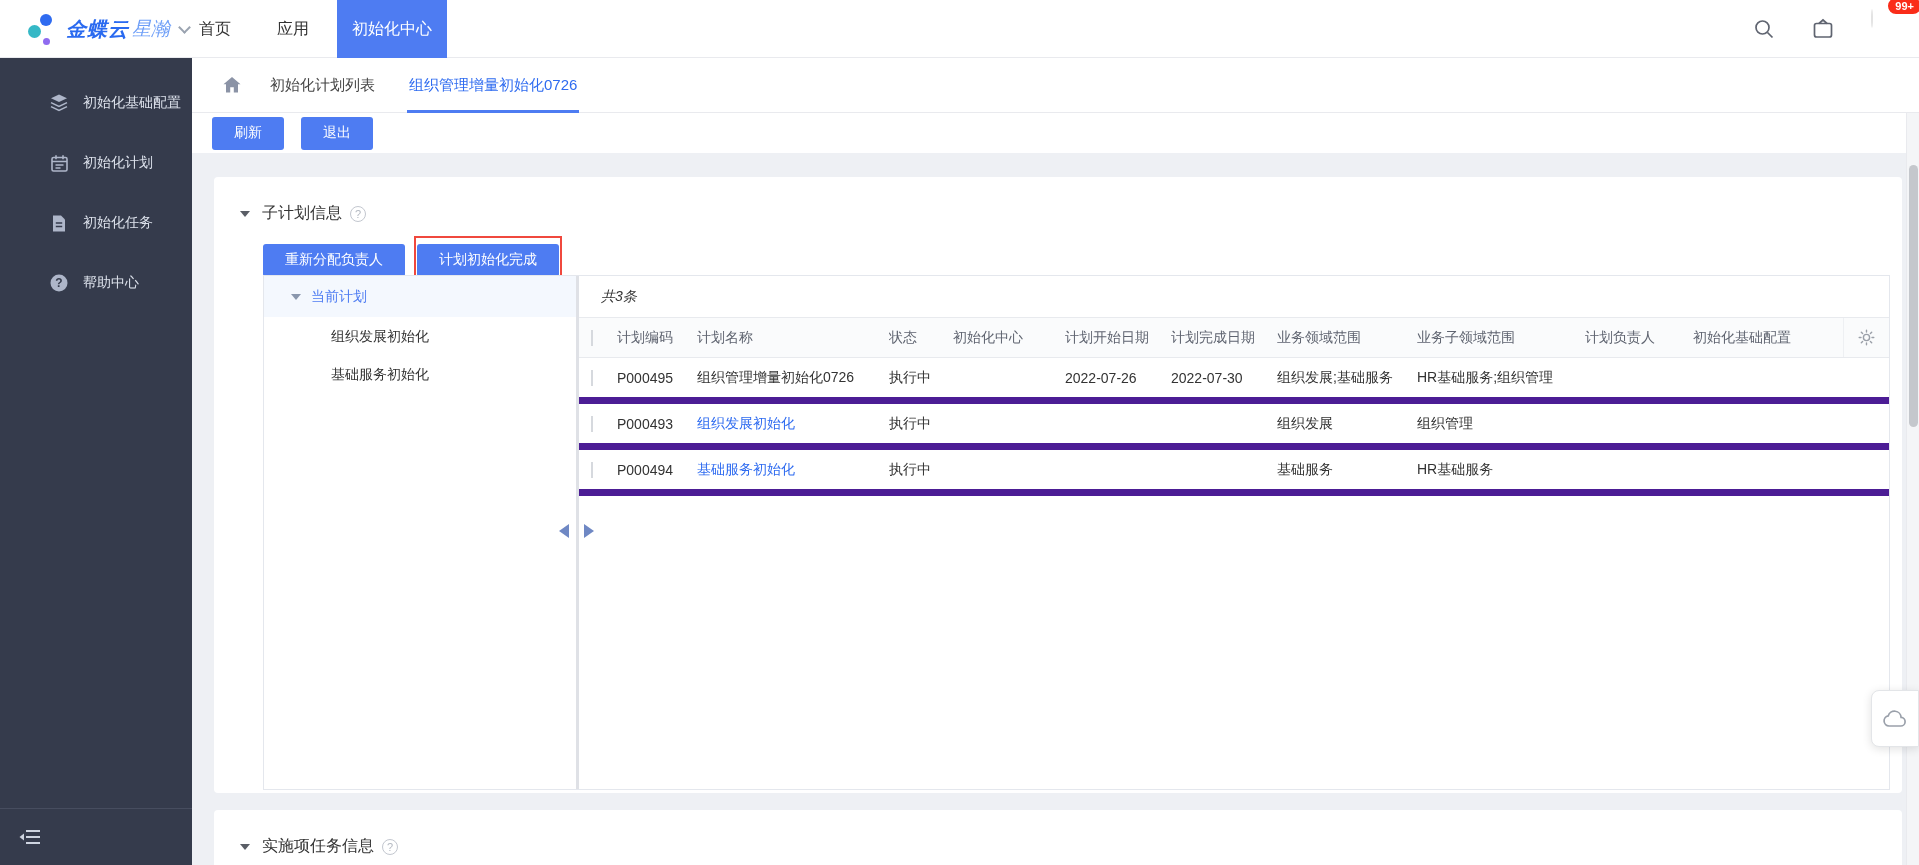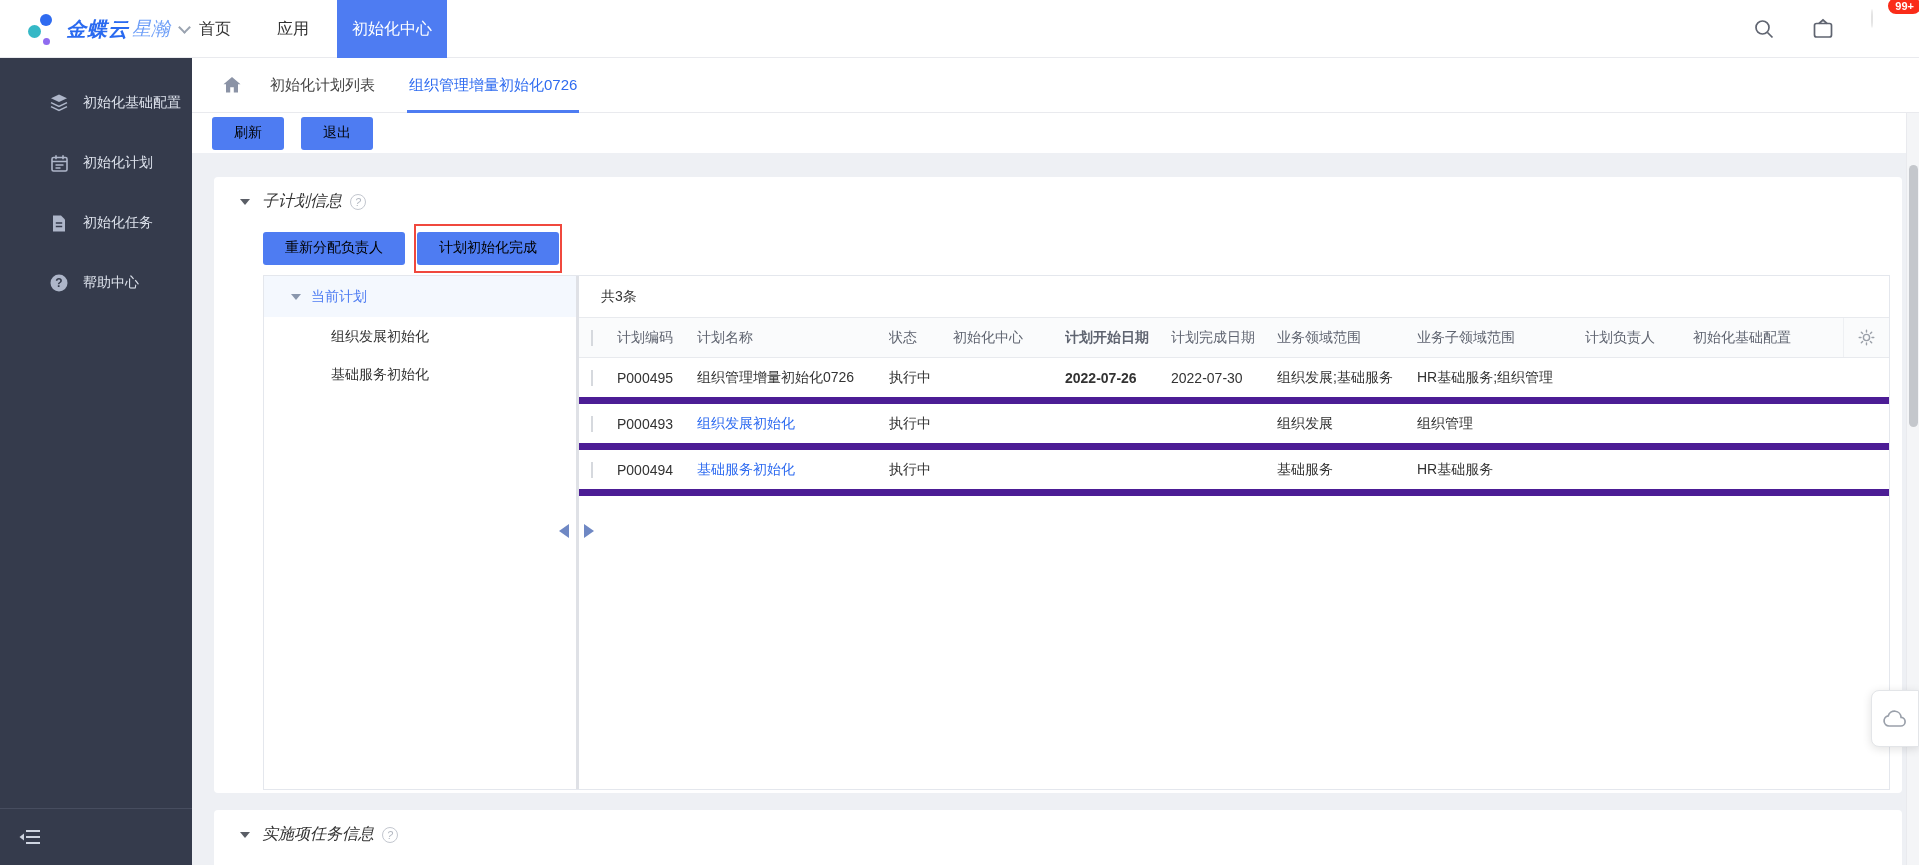--- a/index.html
+++ b/index.html
@@ -39,56 +39,56 @@
   
   .sidebar { position:absolute; left:0; top:58px; width:192px; height:807px; background:#353b4c; z-index:25; }
   .side-items { padding-top:15px;margin-left:24px; }
   .side-item { height:60px; display:flex; align-items:center; padding-left:25px; cursor:pointer; color:#dde2ec; font-size:14px; }
   .side-item .sic { width:20px; height:20px; margin-right:14px; display:flex; align-items:center; justify-content:center; }
   .side-footer { position:absolute; left:0; bottom:0; width:192px; height:57px; border-top:1px solid #474d5f; display:flex; align-items:center; padding-left:18px; }
 
   
   .content { position:absolute; left:192px; top:113px; width:1727px; height:752px; }
   .toolbar { position:absolute; left:0; top:0; width:1727px; height:40px; background:#fff; display:flex; align-items:center; gap:17px; padding-left:20px; }
-  .btn { background:#4e7cf2; color:#000000; font-size:14px; border:none; height:33px; padding:0 22px; border-radius:3px; cursor:pointer; font-family:Liberation Mono, monospace; }
+  .btn { background:#4e7cf2; color:#ffffff; font-size:14px; border:none; height:33px; padding:0 22px; border-radius:3px; cursor:pointer; font-family:Liberation Mono, monospace; }
 
   .card { position:absolute; background:#fff; border-radius:4px; }
   .card-subplan { left:22px; top:64px; width:1688px; height:616px; }
   .card-tasks { left:22px; top:697px; width:1688px; height:120px; }
 
-  .sec-head { display:flex; align-items:center; padding:14px 0 0 26px;font-style:italic; }
+  .sec-head { display:flex; align-items:center; padding:26px 0 0 26px; }
   .caret-down { width:0; height:0; border-left:5px solid transparent; border-right:5px solid transparent; border-top:6px solid #5a5e66; margin-right:12px; cursor:pointer; }
   .sec-title { font-size:16px; color:#333; }
   .help-tip { width:16px; height:16px; border:1px solid #c3c7cf; border-radius:50%; color:#b4b9c2; font-size:11px; display:flex; align-items:center; justify-content:center; margin-left:8px; }
 
   .action-row { display:flex; align-items:center; gap:18px; margin:19px 0 0 49px; height:34px; }
   .red-annotation { border:2px solid #f0483d; padding:6px 1px; margin:-8px -9px; display:inline-flex; }
 
   .panel { position:absolute; left:49px; top:98px; width:1627px; height:515px; border:1px solid #e4e7ed; display:flex; }
   .tree-pane { width:312px; background:#fff; }
   .tree-head { height:41px; background:#f4f8fe; display:flex; align-items:center; padding-left:27px; cursor:pointer; }
   .tree-caret { width:0; height:0; border-left:5px solid transparent; border-right:5px solid transparent; border-top:6px solid #8a97ad; margin-right:10px; }
   .tree-root-label { font-size:14px; color:#4e7cf2; }
   .tree-item { height:38px; line-height:38px; padding-left:67px; font-size:14px; color:#333; cursor:pointer; }
   .splitter { position:relative; width:3px; background:#dfe1e6; }
   .split-arrow { position:absolute; top:248px; width:0; height:0; border-top:7px solid transparent; border-bottom:7px solid transparent; cursor:pointer; }
   .split-left { left:-17px; border-right:10px solid #6f88c4; }
   .split-right { left:8px; border-left:10px solid #6f88c4; }
 
   .table-pane { flex:1; display:flex; flex-direction:column; min-width:0; }
-  .total-bar { height:42px; display:flex; align-items:center; padding-left:22px; font-size:14px; color:#333; border-bottom:1px solid #e8eaee; }
+  .total-bar { height:42px; display:flex; align-items:center; padding-left:22px; font-size:14px; color:#333; border-bottom:1px solid #e8eaee;font-style:italic; }
   .thead { height:40px; background:#fafbfc; display:flex; align-items:center; border-bottom:1px solid #e8eaee; font-size:14px; color:#5f6470; }
   .trow { height:46px; display:flex; align-items:center; border-bottom:7px solid #4c1d95; font-size:14px; color:#333; }
   .cell { padding-right:8px; overflow:hidden; white-space:nowrap; text-overflow:ellipsis; }
   .c-check { width:38px; padding-left:12px; flex:none; }
   .c-code { width:80px; flex:none; }
   .c-name { width:192px; flex:none; }
   .c-status { width:64px; flex:none; }
   .c-actual { width:112px; flex:none; }
-  .c-start { width:106px; flex:none;font-weight:bold; }
+  .c-start { width:106px; flex:none; }
   .c-finish { width:106px; flex:none; }
   .c-domain { width:140px; flex:none; }
   .c-subdomain { width:168px; flex:none; }
   .c-owner { width:108px; flex:none; }
   .c-service { width:130px; flex:none; }
   .c-fill { flex:1; }
   .c-gear { width:46px; flex:none; display:flex; align-items:center; justify-content:center; align-self:stretch; border-left:1px solid #eef0f3; cursor:pointer; }
   .cbx { width:15px; height:15px; border:1px solid #d6d9de; border-radius:2px; background:#fff; cursor:pointer; }
   .link { color:#2e6bf0; cursor:pointer; }
   .mosaic { width:60px; height:20px; background:

